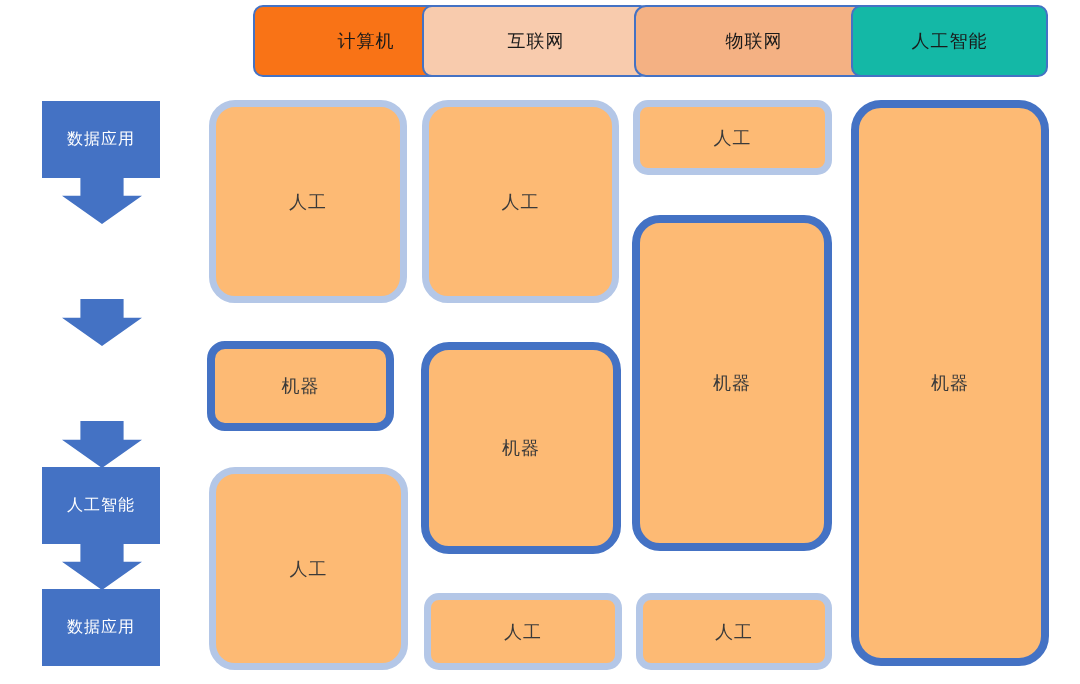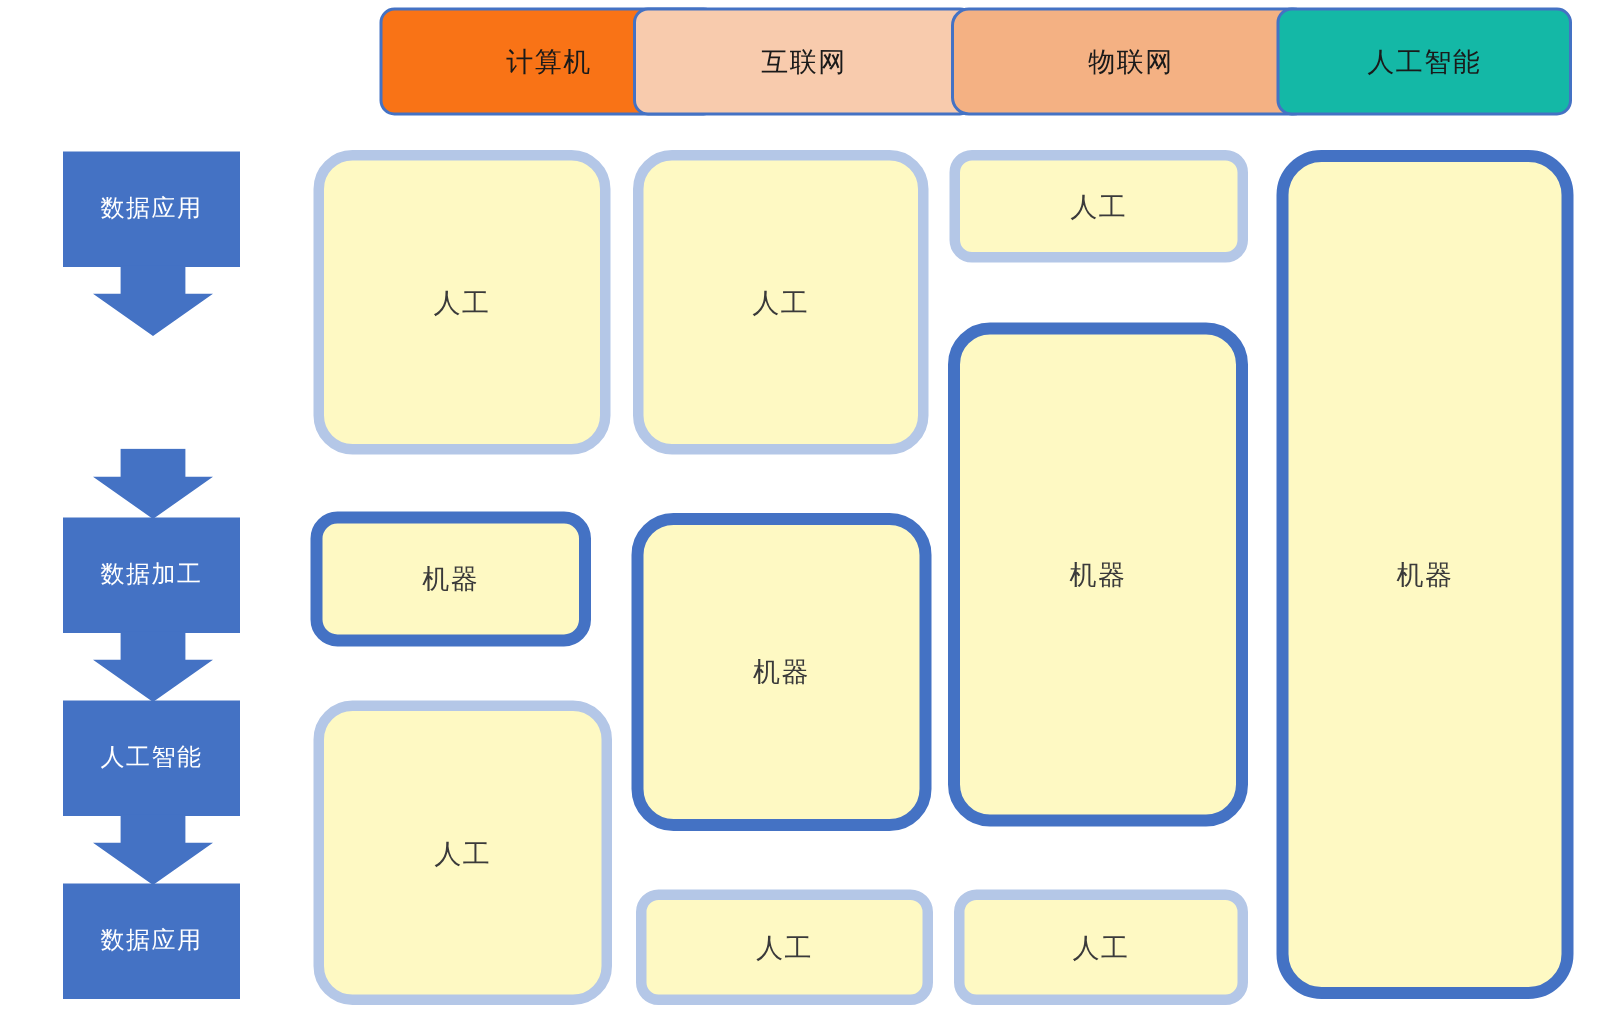--- a/index.html
+++ b/index.html
@@ -20,21 +20,21 @@
   
   .hdr{position:absolute;top:5px;height:72px;border:2px solid #4472C4;border-radius:10px;
        box-sizing:border-box;display:flex;align-items:center;justify-content:center;
        font-size:18px;color:#1a1a1a;letter-spacing:1px;}
   .hdr1{left:209px;width:226px;background:#f97316;margin-left:44px;}
   .hdr2{left:422px;width:228px;background:#F8CBAD;}
   .hdr3{left:634px;width:240px;background:#F4B183;border-radius:12px;}
   .hdr4{left:851px;width:197px;background:#14b8a6;}
 
   
-  .cell{position:absolute;background:#fef9c3;box-sizing:border-box;
+  .cell{position:absolute;background:#fdba74;box-sizing:border-box;
         display:flex;align-items:center;justify-content:center;
         font-size:18px;color:#3a3a3a;letter-spacing:1px;}
   .light{border:7px solid #B4C7E7;}
   .dark{border:8px solid #4472C4;font-family:Liberation Mono, monospace;}
 
   .b-c1-1{left:209px;top:100px;width:198px;height:203px;border-radius:26px;}
   .b-c1-2{left:207px;top:341px;width:187px;height:90px;border-radius:18px;}
   .b-c1-3{left:209px;top:467px;width:199px;height:203px;border-radius:26px;}
   .b-c2-1{left:422px;top:100px;width:197px;height:203px;border-radius:26px;}
   .b-c2-2{left:421px;top:342px;width:200px;height:212px;border-radius:28px;}
@@ -45,21 +45,20 @@
   .b-c4-1{left:851px;top:100px;width:198px;height:566px;border-radius:30px;}
 </style>
 </head>
 <body>
 
 <div class="canvas">
 
   <div class="stage stage1">数据应用</div>
   <div class="arrow arrow1"></div>
   <div class="arrow arrow2"></div>
-  <div class="stage stage3">数据加工</div>
   <div class="arrow arrow3"></div>
   <div class="stage stage4">人工智能</div>
   <div class="arrow arrow4"></div>
   <div class="stage stage5">数据应用</div>
 
   <div class="hdr hdr1">计算机</div>
   <div class="hdr hdr2">互联网</div>
   <div class="hdr hdr3">物联网</div>
   <div class="hdr hdr4">人工智能</div>
 

